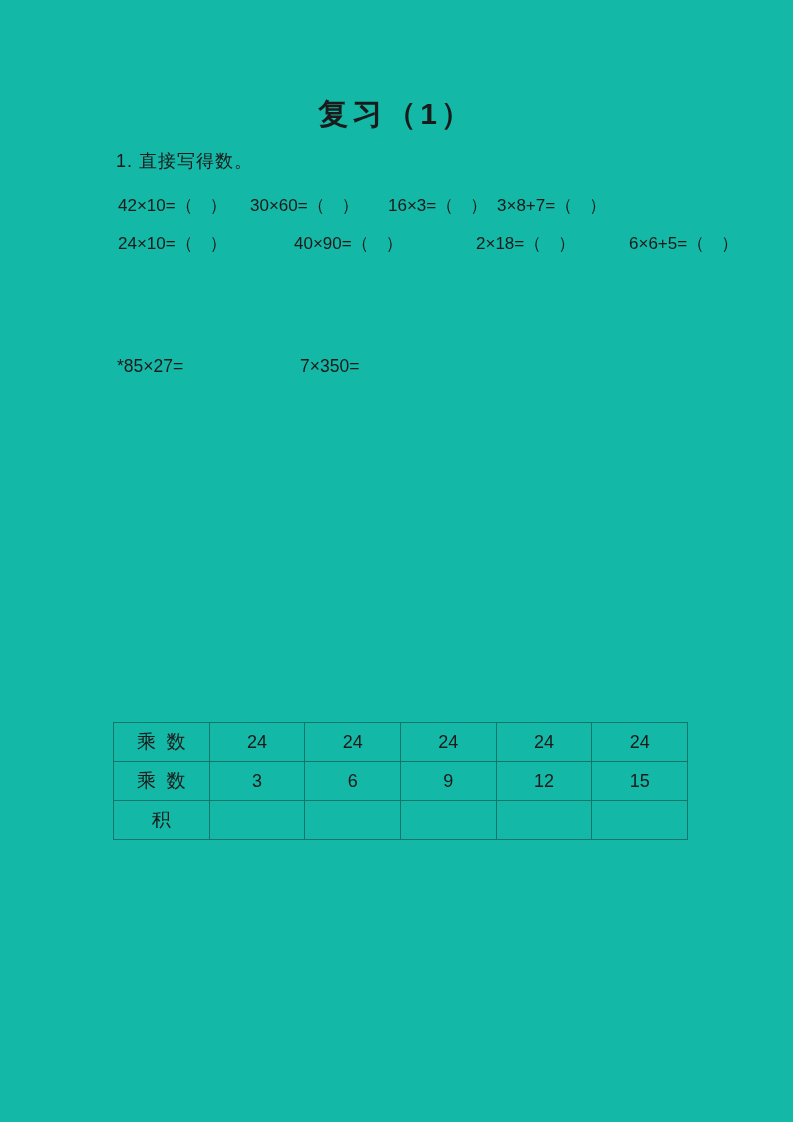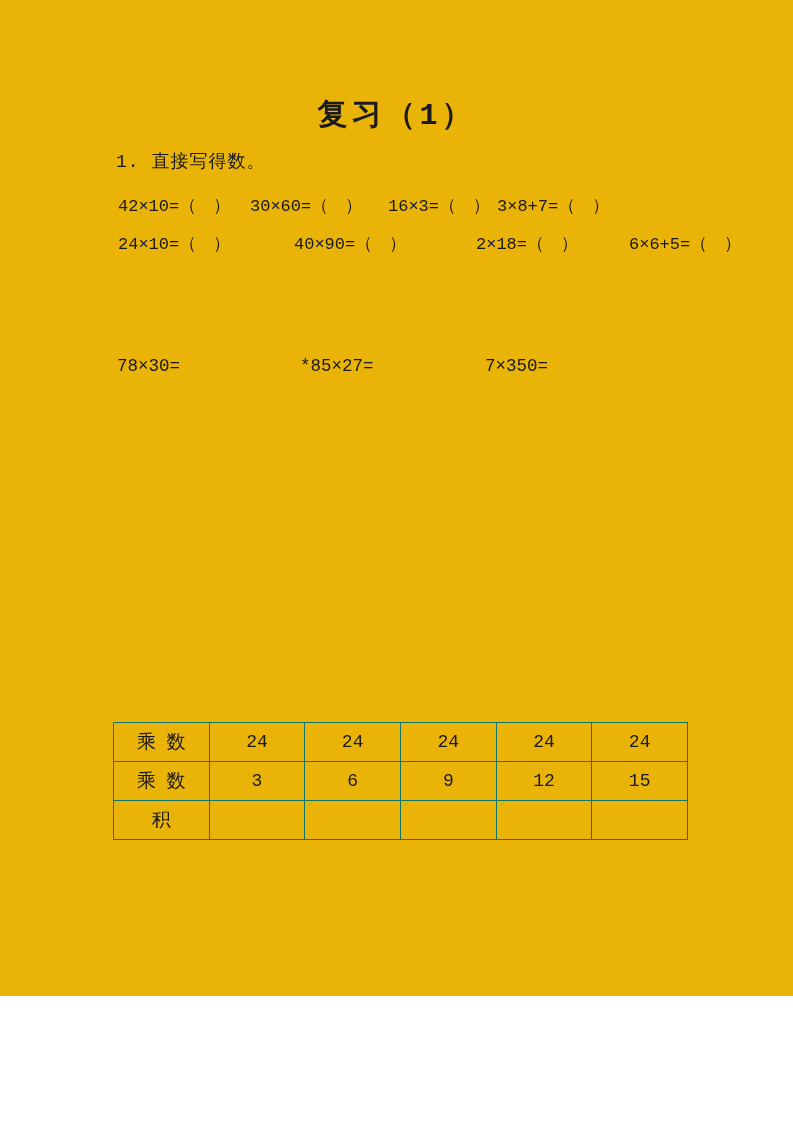--- a/index.html
+++ b/index.html
@@ -1,22 +1,22 @@
 <!DOCTYPE html>
 <html><head>
 <meta charset="utf-8">
 <style>
   html, body { margin: 0; padding: 0; background: #ffffff; }
   .page {
     position: relative;
     width: 793px;
-    height: 996px;
-    background: #eab308;
+    height: 1122px;
+    background: #14b8a6;
     color: #1a1a1a;
-    font-family: Liberation Mono, monospace;
+    font-family: Liberation Sans, sans-serif;
     overflow: hidden;
   }
   .title {
     position: absolute;
     top: 94px; left: 0;
     width: 100%;
     text-align: center;
     font-size: 30px;
     font-weight: 700;
     letter-spacing: 4px;
@@ -99,21 +99,20 @@
 
   <div class="eq-row" id="eq-row-2">
     <span>24×10=（　）</span>
     <span>40×90=（　）</span>
     <span>2×18=（　）</span>
     <span>6×6+5=（　）</span>
   </div>
 
 
   <div class="probs">
-    <span>78×30=</span>
     <span>*85×27=</span>
     <span>7×350=</span>
   </div>
 
 
   <table class="mtable">
     <tbody>
       <tr>
         <td class="lbl">乘数</td>
         <td>24</td>

